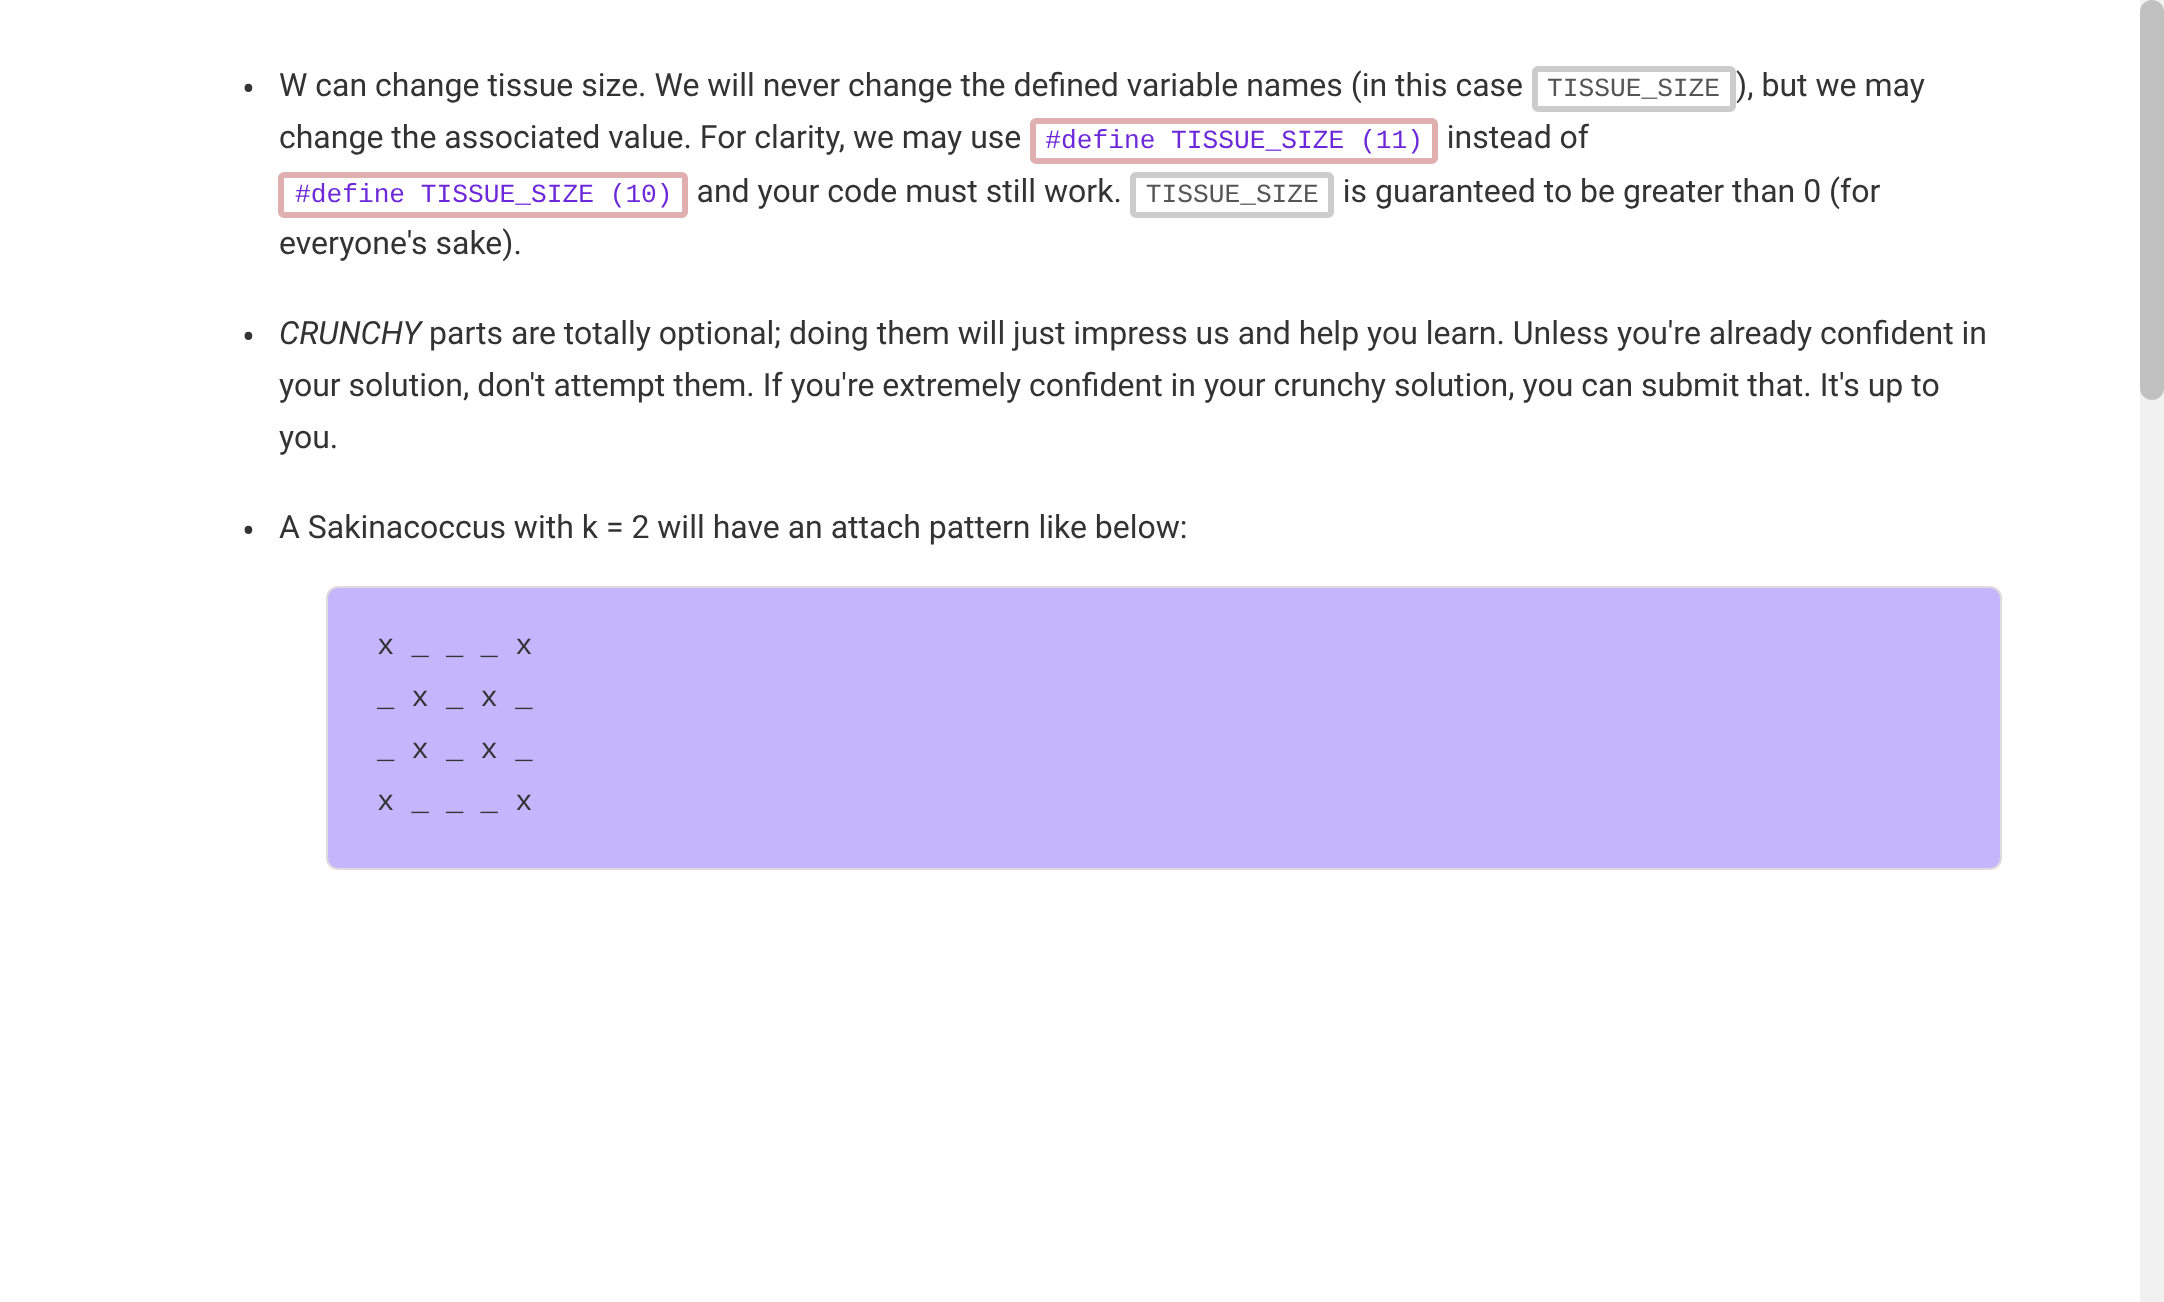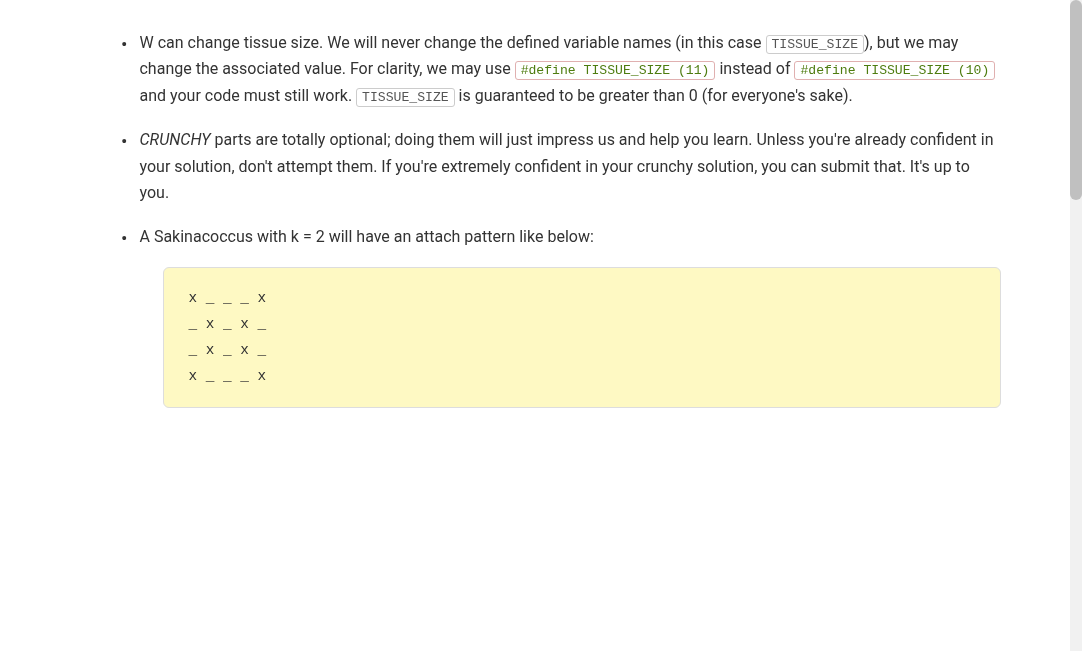--- a/index.html
+++ b/index.html
@@ -55,43 +55,43 @@
       flex: 1;
     }
 
     .li-content p {
       line-height: 1.65;
     }
 
     code.inline-code {
       font-family: "Courier New", Courier, monospace;
       font-size: 0.82rem;
-      border: 1px solid #a21caf;
+      border: 3px solid #a21caf;
       border-radius: 3px;
       padding: 1px 5px;
       background: #fff;
       white-space: nowrap;
     }
 
     code.inline-code.red {
-      color: #4d7c0f;
+      color: #6d28d9;
       border-color: #e0b0b0;
     }
 
     code.inline-code.gray {
       color: #555;
       border-color: #ccc;
     }
 
     em {
       font-weight: normal;
     }
 
     .code-block {
-      background: #fef9c3;
+      background: #c4b5fd;
       border: 1px solid #ddd;
       border-radius: 6px;
       padding: 18px 24px;
       margin-top: 16px;
       margin-left: 24px;
       font-family: "Courier New", Courier, monospace;
       font-size: 0.9rem;
       color: #333;
       line-height: 1.8;
     }

